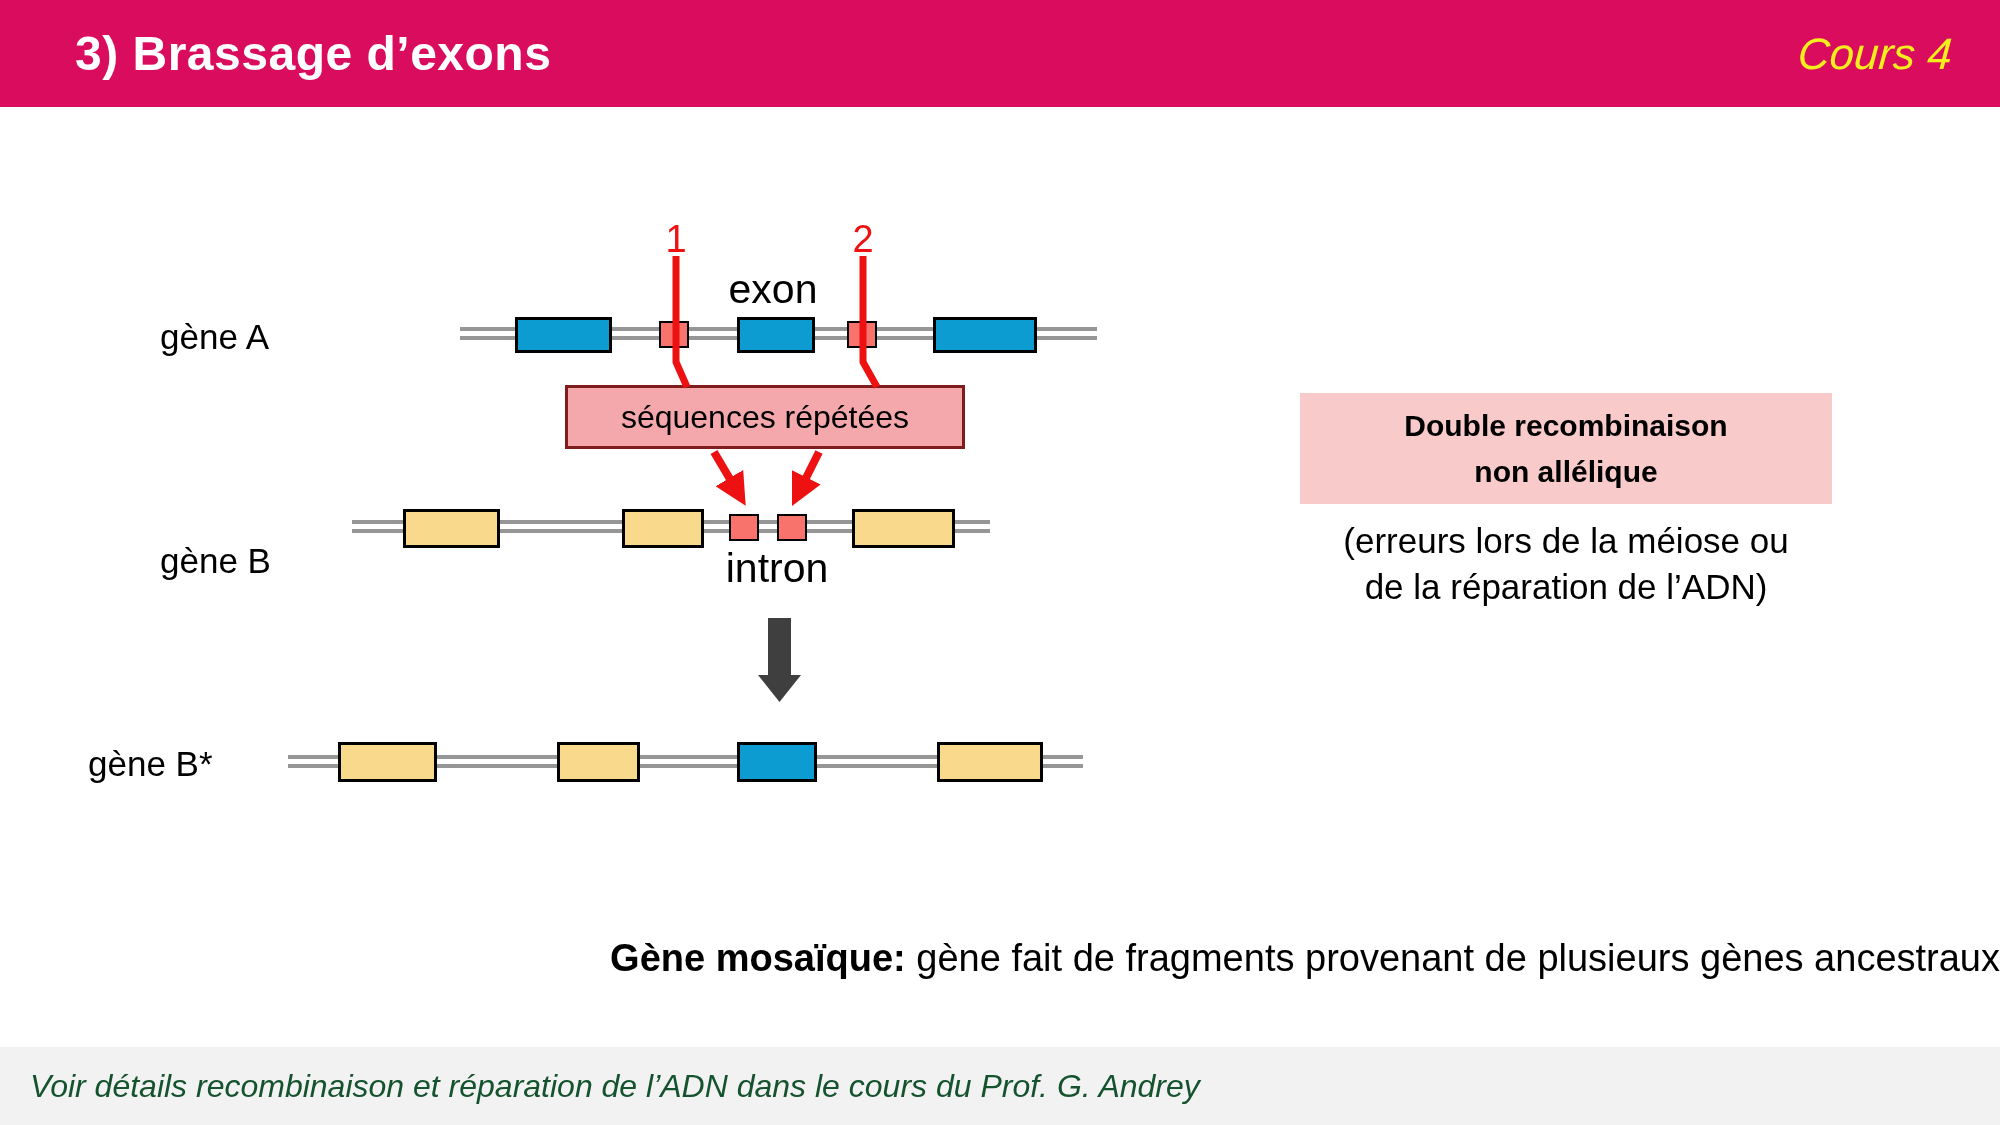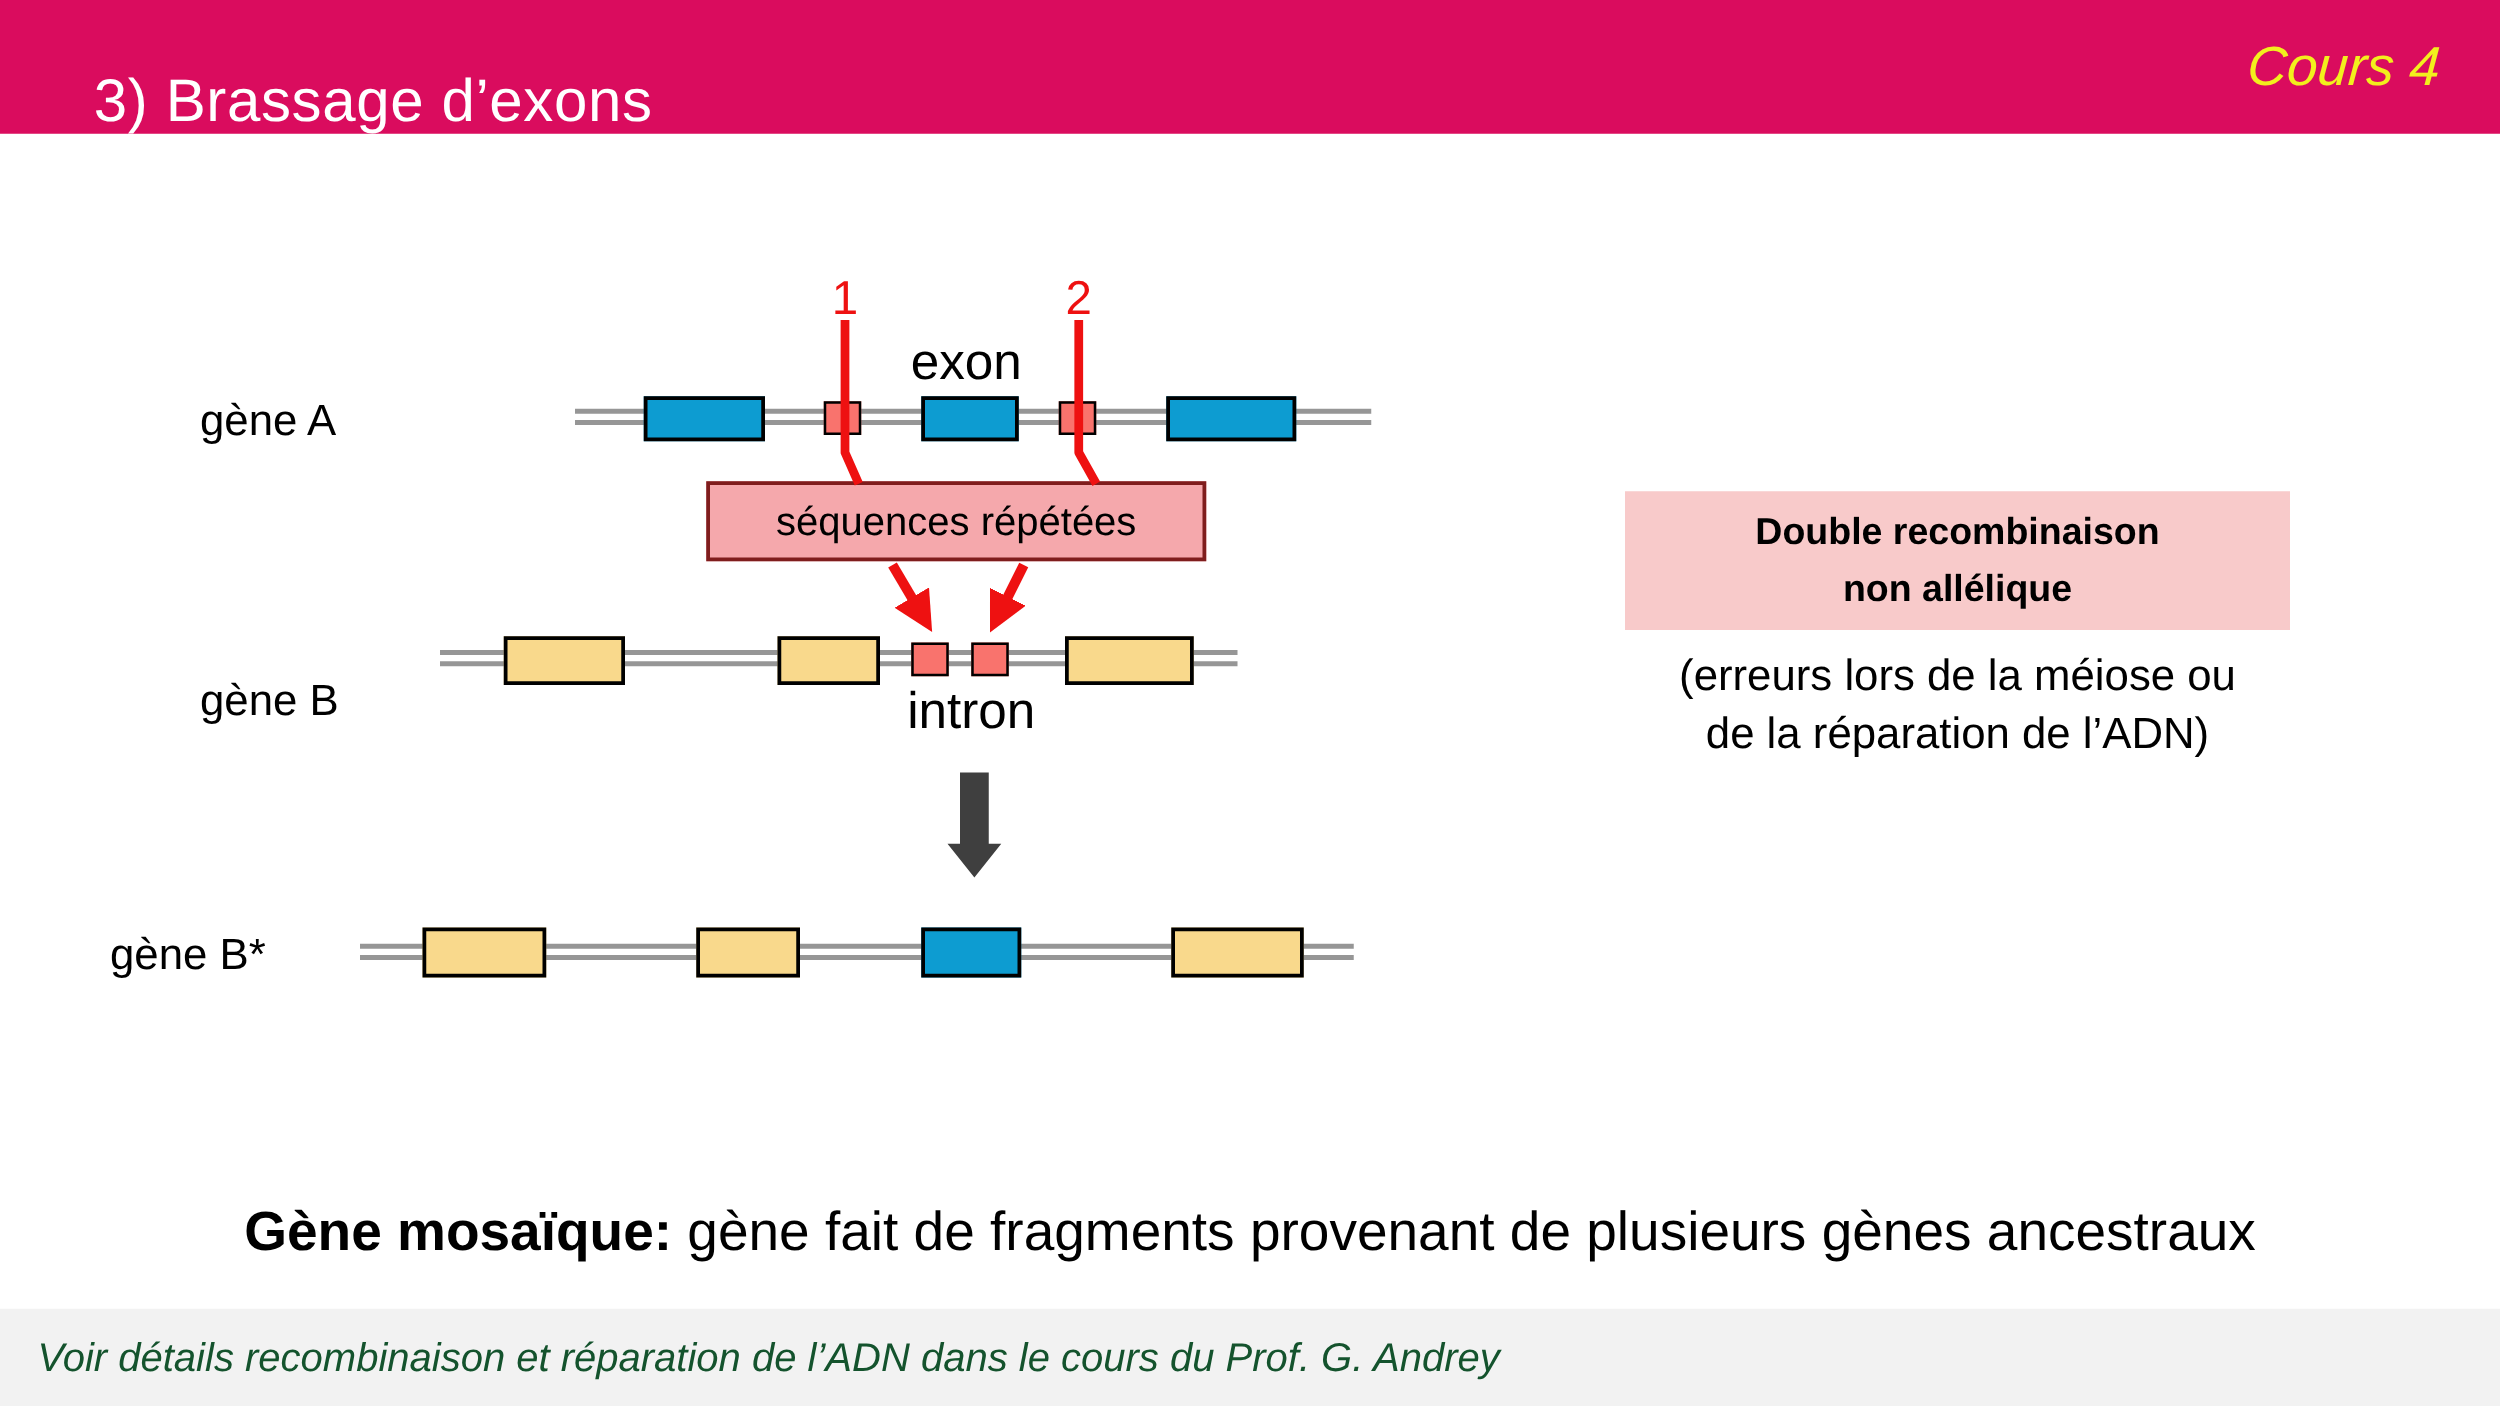--- a/index.html
+++ b/index.html
@@ -14,23 +14,22 @@
   }
 
   
   .header {
     position: absolute; left: 0; top: 0;
     width: 2000px; height: 107px;
   }
   .header .title {
     position: absolute; left: 75px; top: 0;
     line-height: 107px;
-    font-size: 48px; font-weight: normal; color: #ffffff;
+    font-size: 48px; font-weight: bold; color: #ffffff;
     letter-spacing: 0.5px;
-    margin-top: 28px;
   }
   .header .course-tag {
     position: absolute; right: 48px; top: 0;
     line-height: 107px;
     font-size: 44px; font-style: italic;
     transform: skewX(-4deg);
   }
 
   
   .dna {
@@ -83,22 +82,22 @@
     text-align: center;
   }
   .info-sub {
     position: absolute; left: 1300px; top: 518px;
     width: 532px;
     font-size: 35px; line-height: 46px; text-align: center;
   }
 
   .definition {
     position: absolute; left: 0; top: 936px;
-    width: 2000px; text-align: center;
-    font-size: 44px; line-height: 44px; margin-top: 28px;
+    width: 2000px; text-align: right;
+    font-size: 38px; line-height: 44px;
   }
   .definition .term { font-weight: bold; }
 
   .footer {
     position: absolute; left: 0; top: 1047px;
     width: 2000px; height: 78px;
     display: flex; align-items: center;
     box-sizing: border-box; padding-left: 30px;
     font-size: 32px; font-style: italic; color: #14532d;
   }

